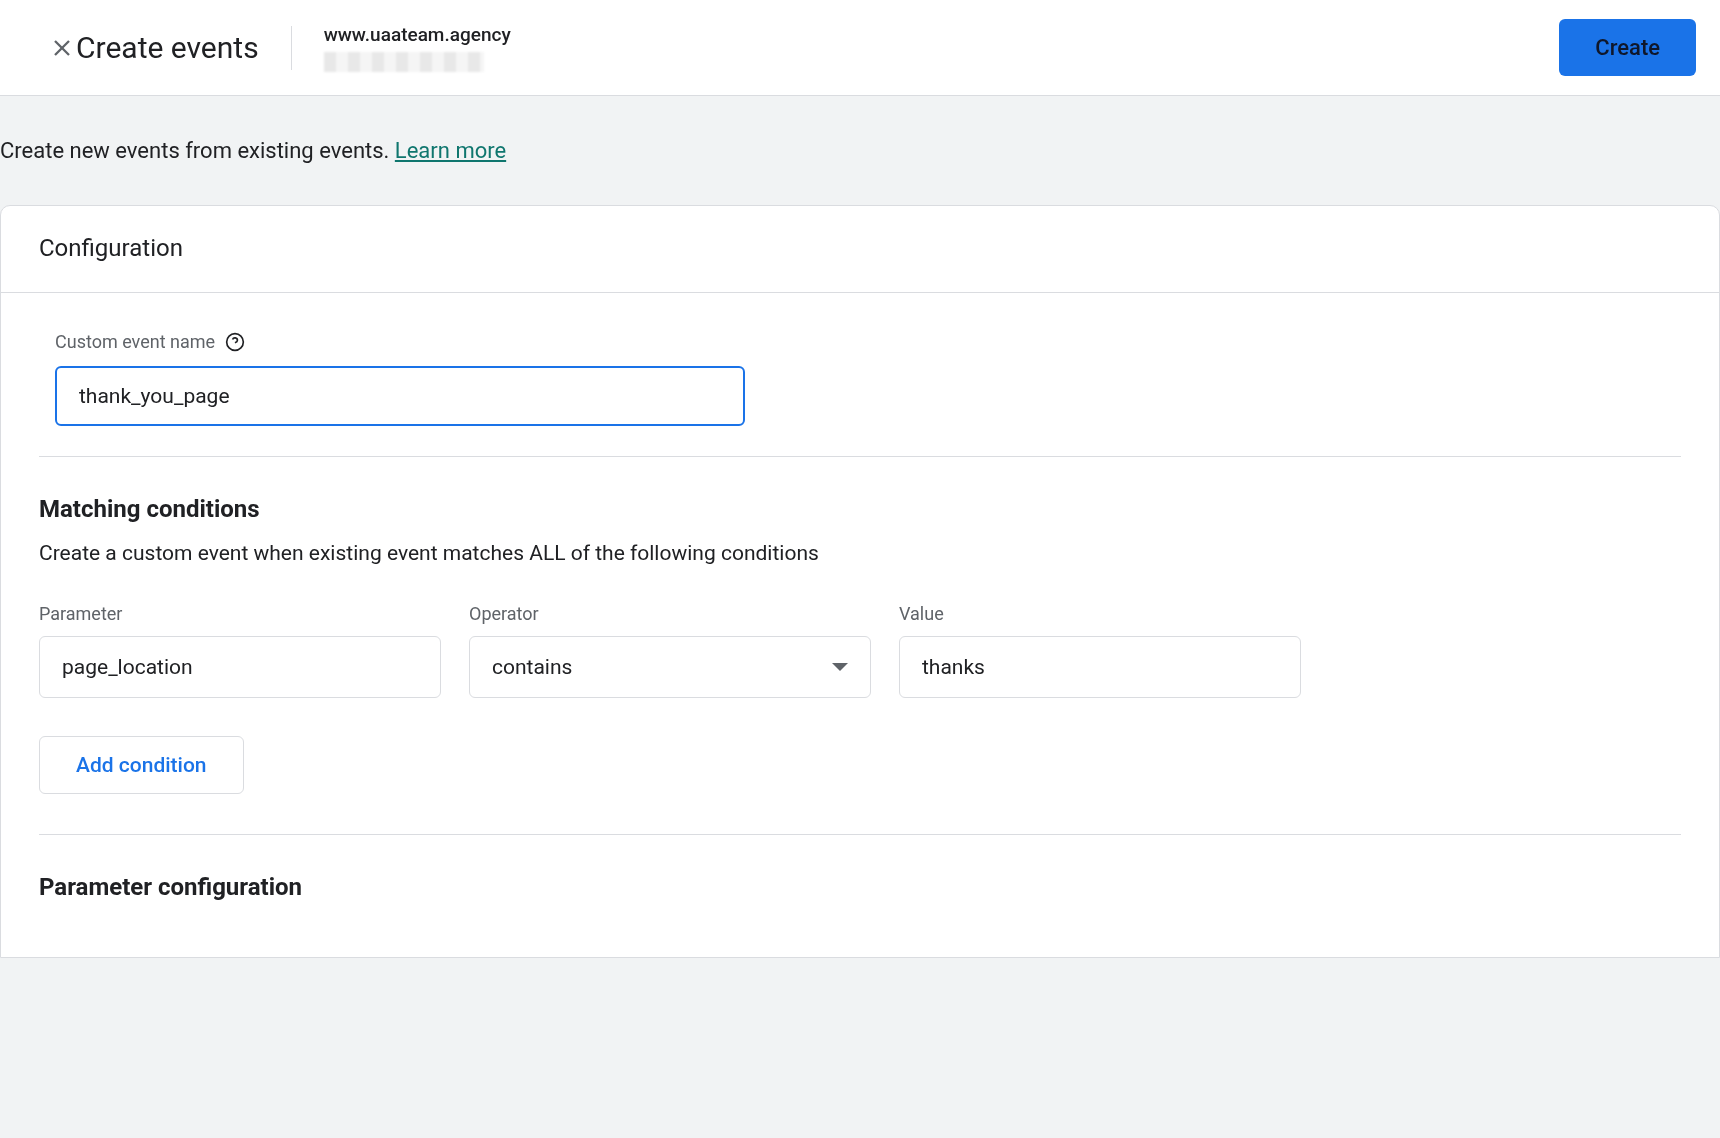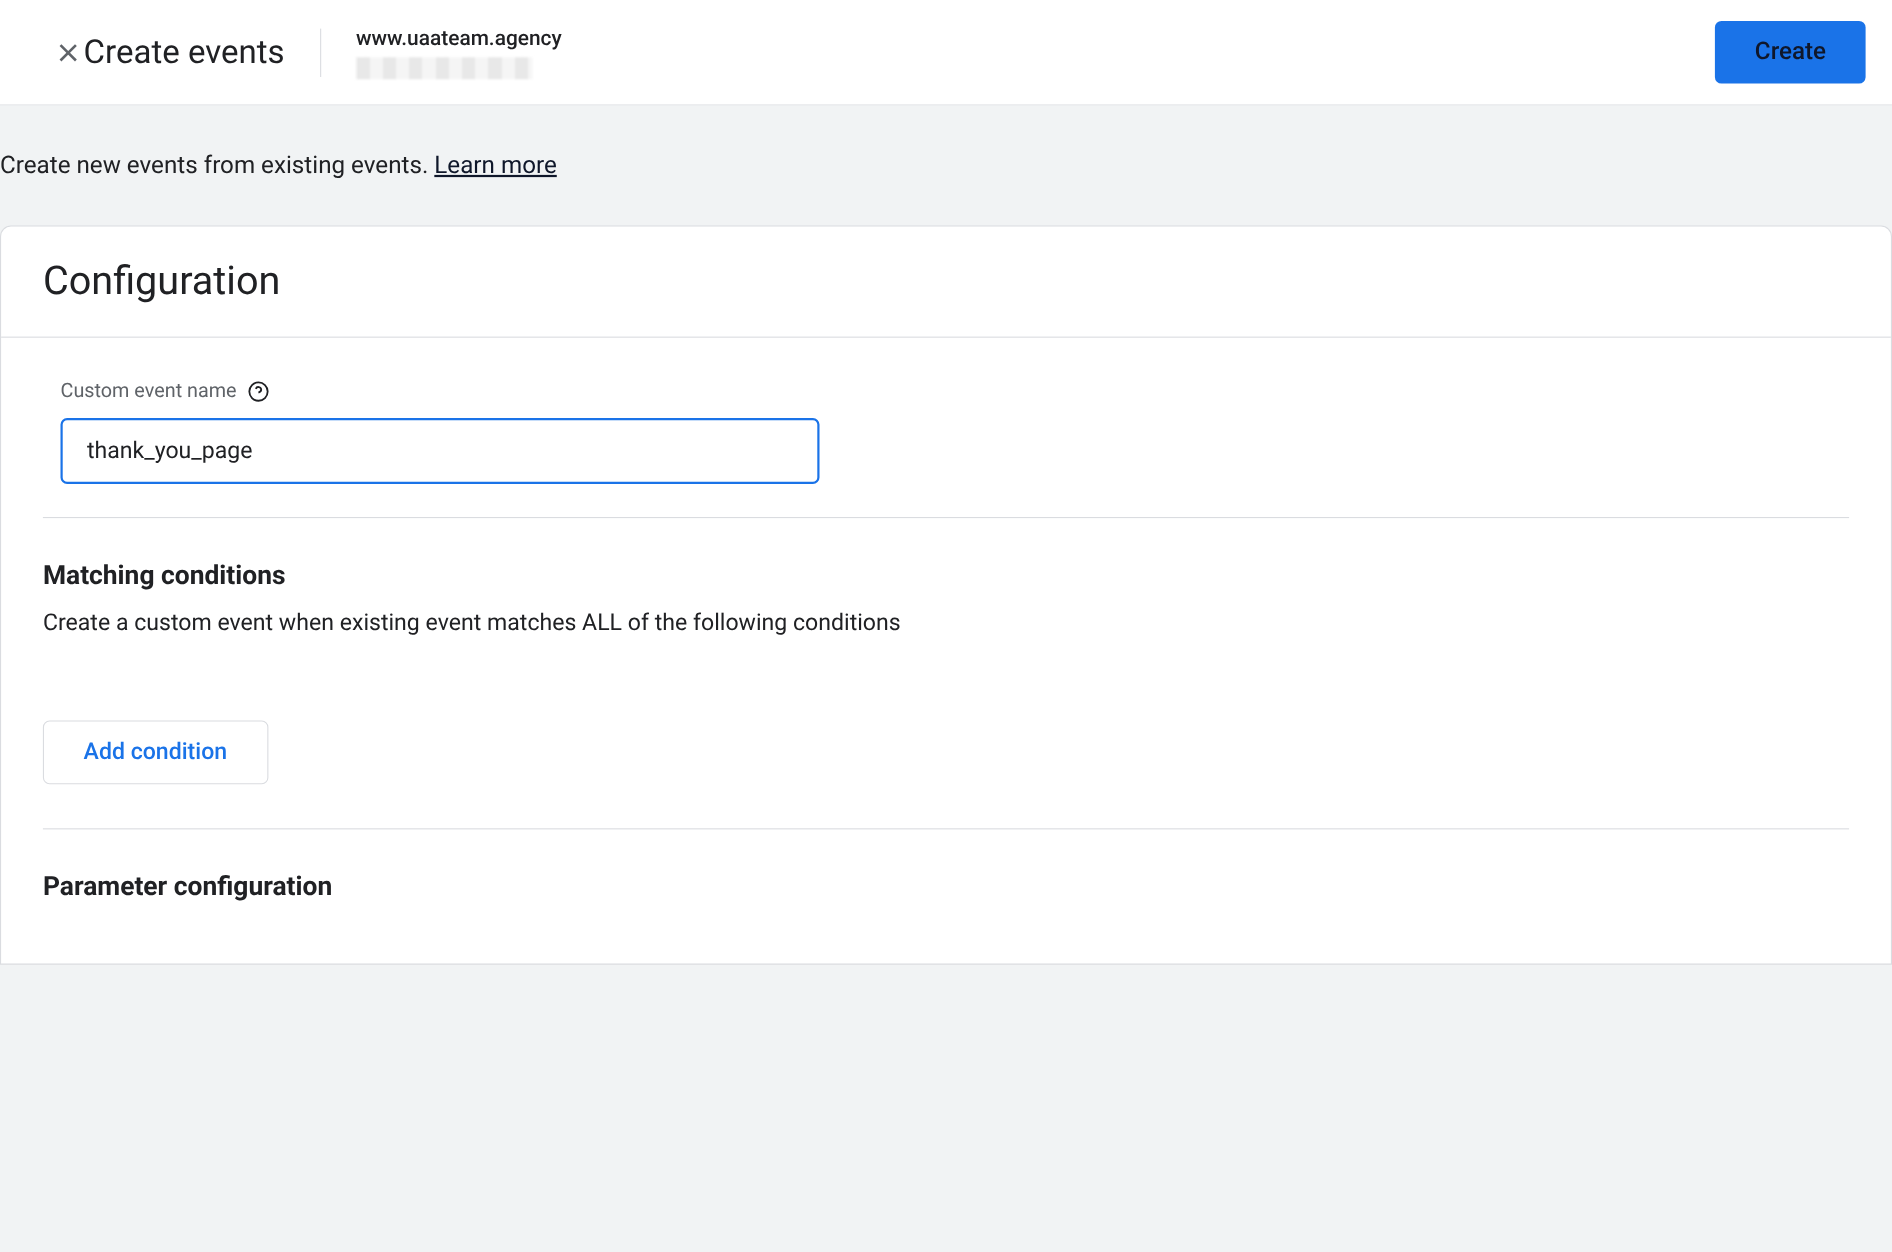--- a/index.html
+++ b/index.html
@@ -76,41 +76,41 @@
     .info-banner {
       background: #f1f3f4;
       padding: 42px 0 42px 0;
       font-size: 22px;
       color: #202124;
     }
     .info-banner-text {
       padding-left: 0;
     }
     .learn-more {
-      color: #0f172a;
+      color: #0f766e;
       text-decoration: underline;
       cursor: pointer;
     }
     .content-wrapper {
       height: calc(100% - 96px);
       overflow-y: auto;
       background: #f1f3f4;
     }
     .config-card {
       background: #fff;
       border: 1px solid #dadce0;
       border-radius: 10px 10px 0 0;
       margin: 0;
     }
     .config-header-section {
       padding: 28px 38px 30px;
       border-bottom: 1px solid #dadce0;
     }
     .config-title {
-      font-size: 36px;
+      font-size: 24px;
       font-weight: 400;
       color: #202124;
     }
     .section-body {
       padding: 38px 54px 0;
     }
     .field-label-row {
       display: flex;
       align-items: center;
       gap: 10px;
@@ -280,20 +280,37 @@
       </div>
       <input type="text" class="custom-name-input" value="thank_you_page" style="">
     </div>
 
     <div class="divider"></div>
 
     <div class="subsection">
       <div class="subsection-title">Matching conditions</div>
       <div class="subsection-desc">Create a custom event when existing event matches ALL of the following conditions</div>
 
+      <div class="condition-row">
+        <div class="condition-col">
+          <span class="col-label">Parameter</span>
+          <input type="text" class="field-input param-input" value="page_location" style="">
+        </div>
+        <div class="condition-col">
+          <span class="col-label">Operator</span>
+          <div class="field-input operator-select">
+            <span class="operator-text">contains</span>
+            <span class="dropdown-icon"></span>
+          </div>
+        </div>
+        <div class="condition-col">
+          <span class="col-label">Value</span>
+          <input type="text" class="field-input value-input" value="thanks" style="">
+        </div>
+      </div>
     </div>
 
     <button class="add-condition-btn">Add condition</button>
 
     <div class="divider2"></div>
 
     <div class="param-config-section">
       <div class="subsection-title">Parameter configuration</div>
     </div>
   </div>

